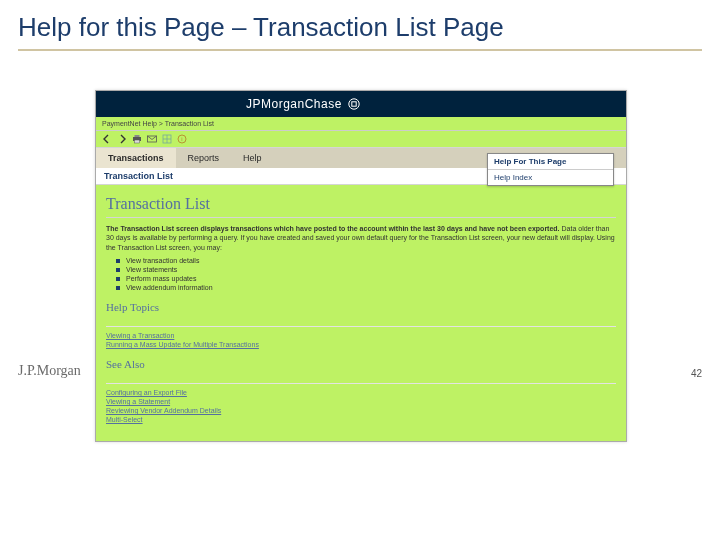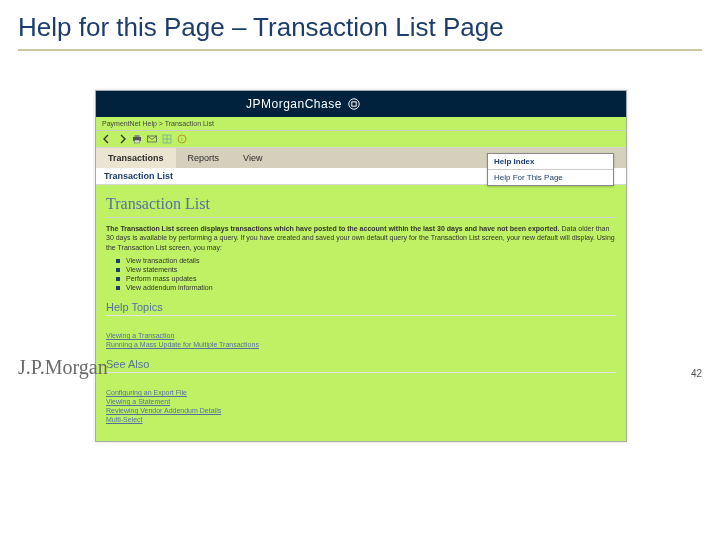--- a/index.html
+++ b/index.html
@@ -163,26 +163,26 @@
     margin: 2px 0;
   }
   .bullets li::before {
     content: "";
     position: absolute;
     left: 0; top: 2px;
     width: 4px; height: 4px;
     background: #1d3d6b;
   }
   .section-h {
-    font-family: Liberation Sans, sans-serif;
+    font-family: Liberation Serif, serif;
     color: #5570a0;
     font-size: 11px;
-    margin: 10px 0 16px 0;
+    margin: 10px 0 5px 0;
     border-bottom: 1px solid #e3e3e3;
-    padding-bottom: 2px;
+    padding-bottom: 13px;
   }
   .link-list a, .link-list span {
     display: block;
     font-size: 7px;
     color: #5570a0;
     text-decoration: underline;
     margin: 2px 0;
   }
   
   .footer {
@@ -194,21 +194,21 @@
     color: #333;
     display: flex;
     align-items: flex-end;
     justify-content: space-between;
   }
   .footer .lines { line-height: 1.35; }
   .footer-logo {
     display: flex;
     align-items: center;
     gap: 3px;
-    font-size: 20px;
+    font-size: 14px;
     color: #6a6a6a;
     font-family: Georgia, 'Times New Roman', serif;
   }
   .page-num {
     position: absolute;
     right: 18px;
     bottom: 10px;
     font-size: 10px;
     color: #555;
   }
@@ -261,25 +261,25 @@
         </svg>
       <svg class="tb-icon" viewBox="0 0 10 10">
           <circle cx="5" cy="5" r="4" fill="none" stroke="#b58a2e" stroke-width="0.9"></circle>
           <text x="5" y="7" font-size="6" text-anchor="middle" fill="#b58a2e">i</text>
         </svg>
     </div>
 
     <div class="nav-row">
       <div class="nav-tab active">Transactions</div>
       <div class="nav-tab">Reports</div>
-      <div class="nav-tab">View</div>
+      <div class="nav-tab">Help</div>
 
       <div class="help-menu">
+        <div>Help For This Page</div>
         <div>Help Index</div>
-        <div>Help For This Page</div>
       </div>
     </div>
 
     <div class="subtab">Transaction List</div>
 
     <div class="content">
       <div class="page-h1">Transaction List</div>
 
       <p class="desc">
         <span class="bold">The Transaction List screen displays transactions which have posted to the account within the last 30 days and have not been exported.</span><span> Data older than 30 days is available by performing a query. If you have created and saved your own default query for the Transaction List screen, your new default will display. Using the Transaction List screen, you may:</span>

